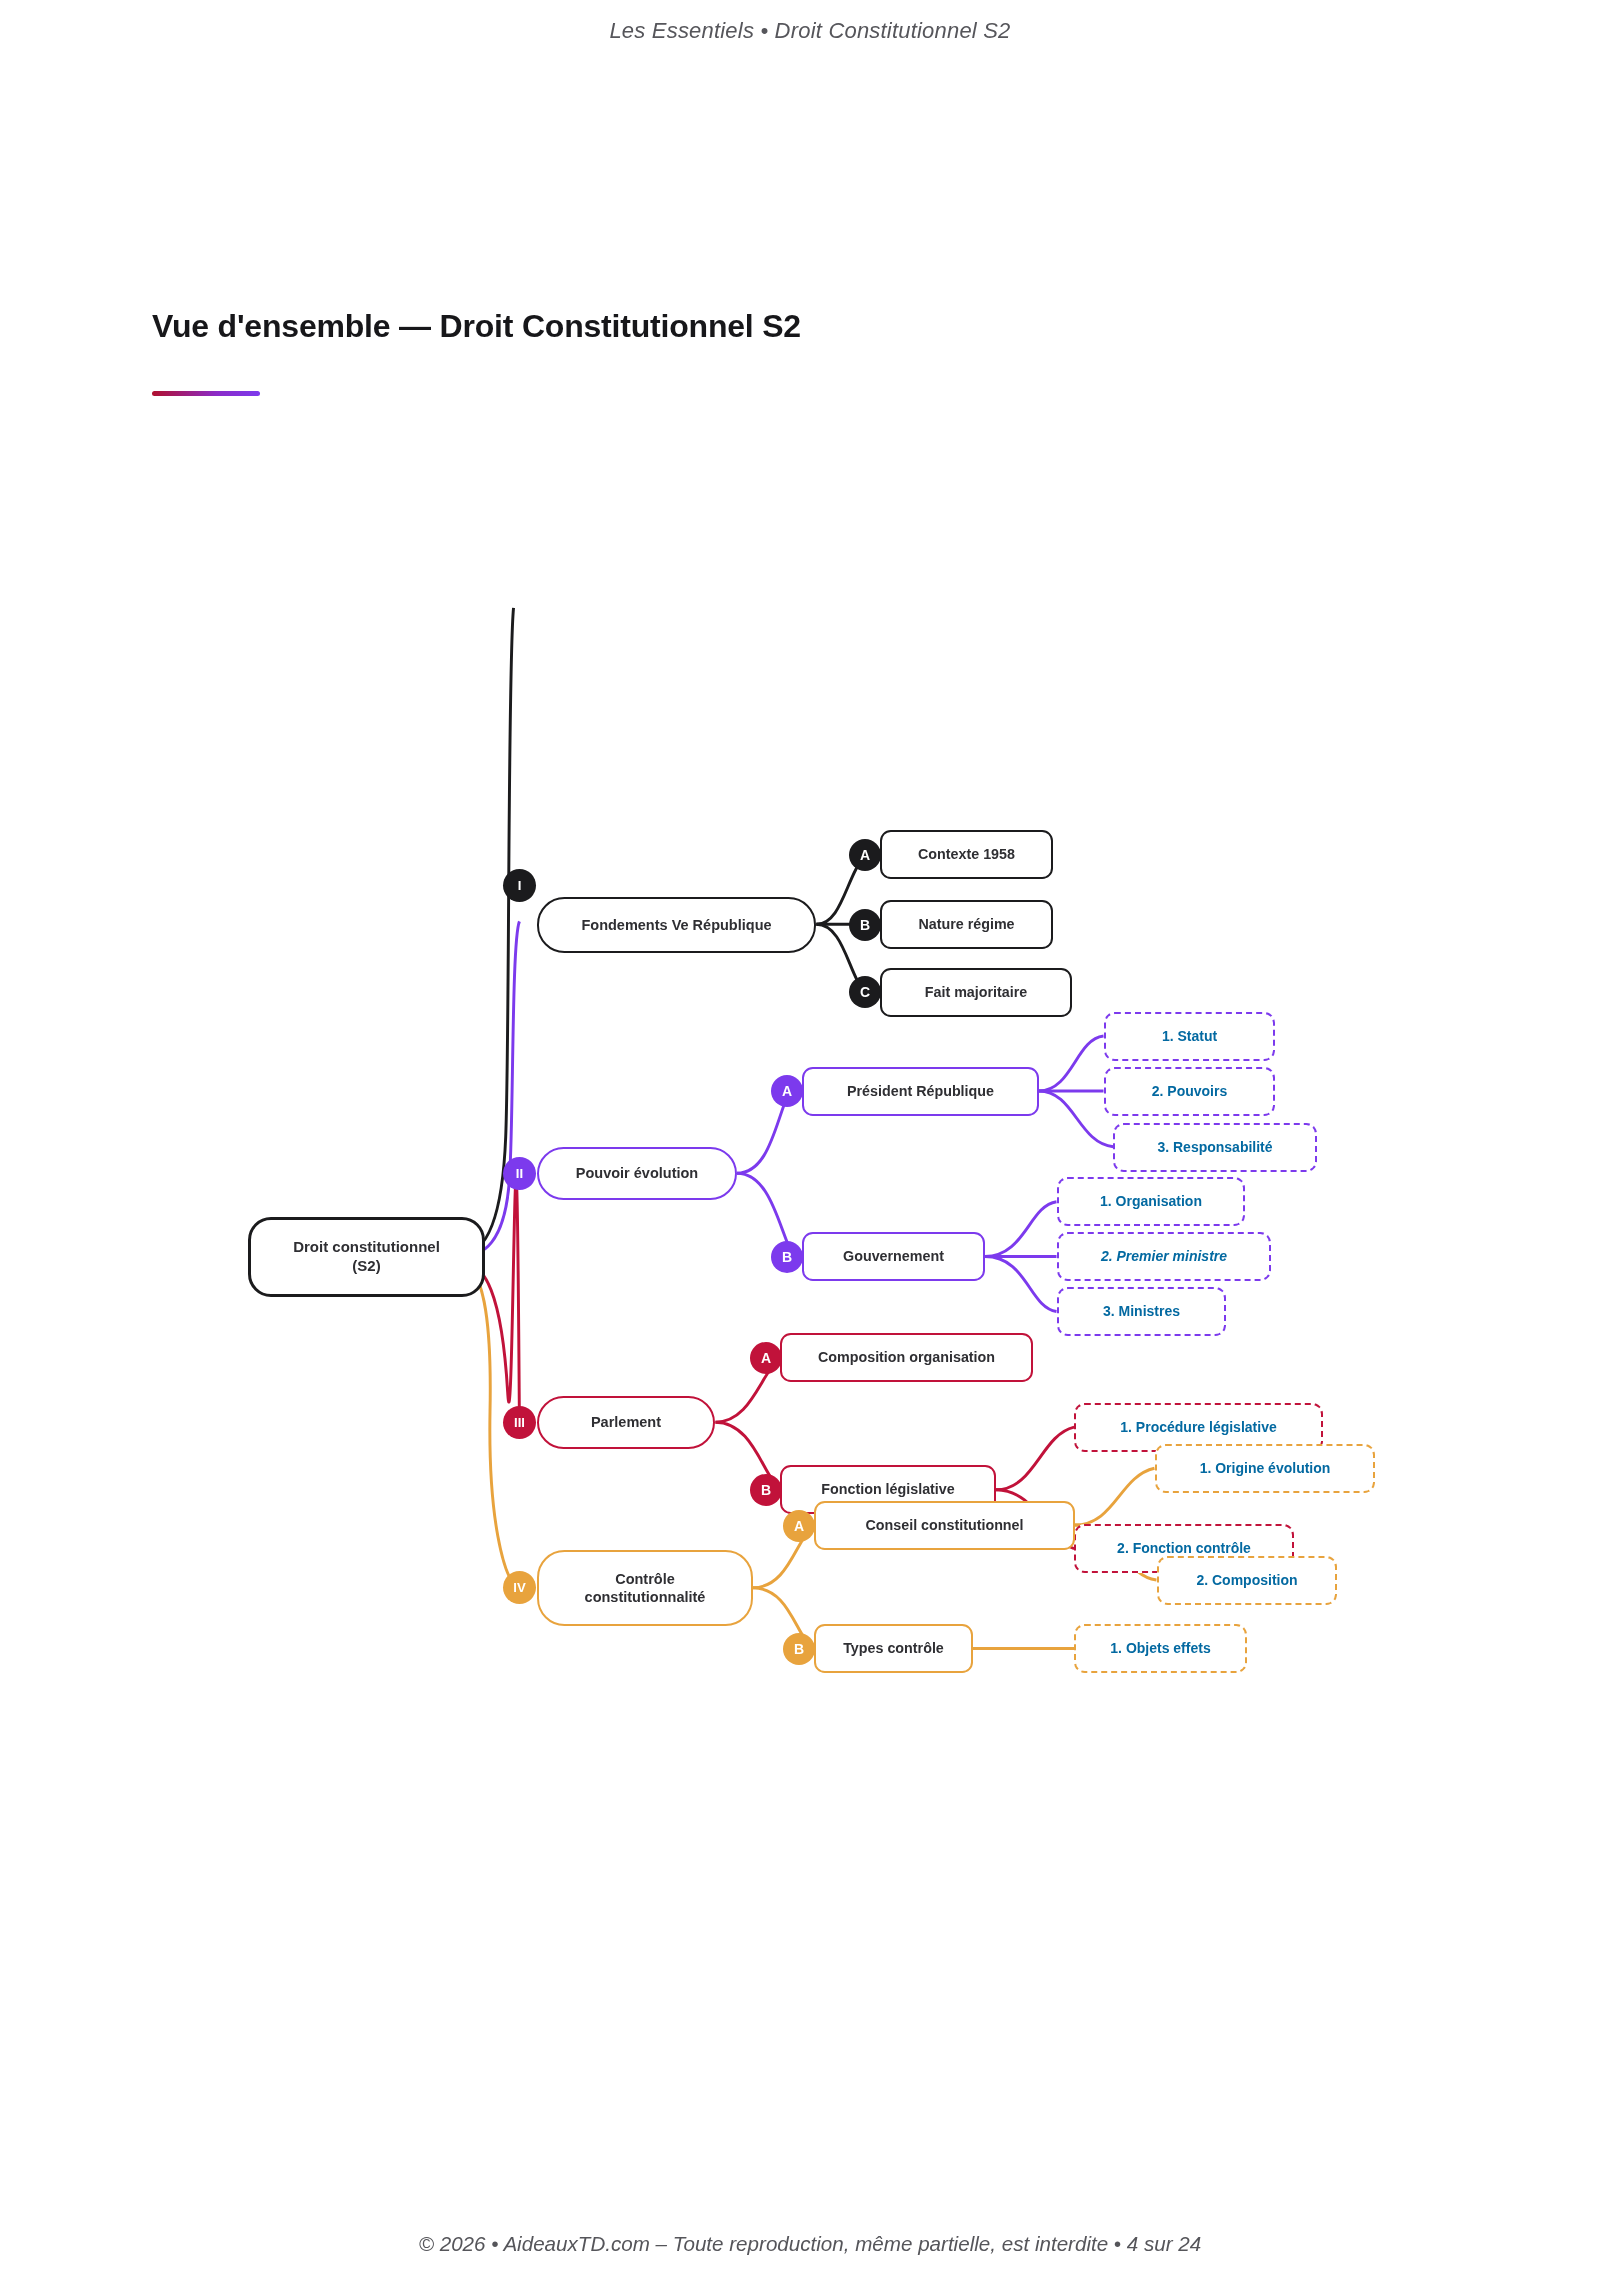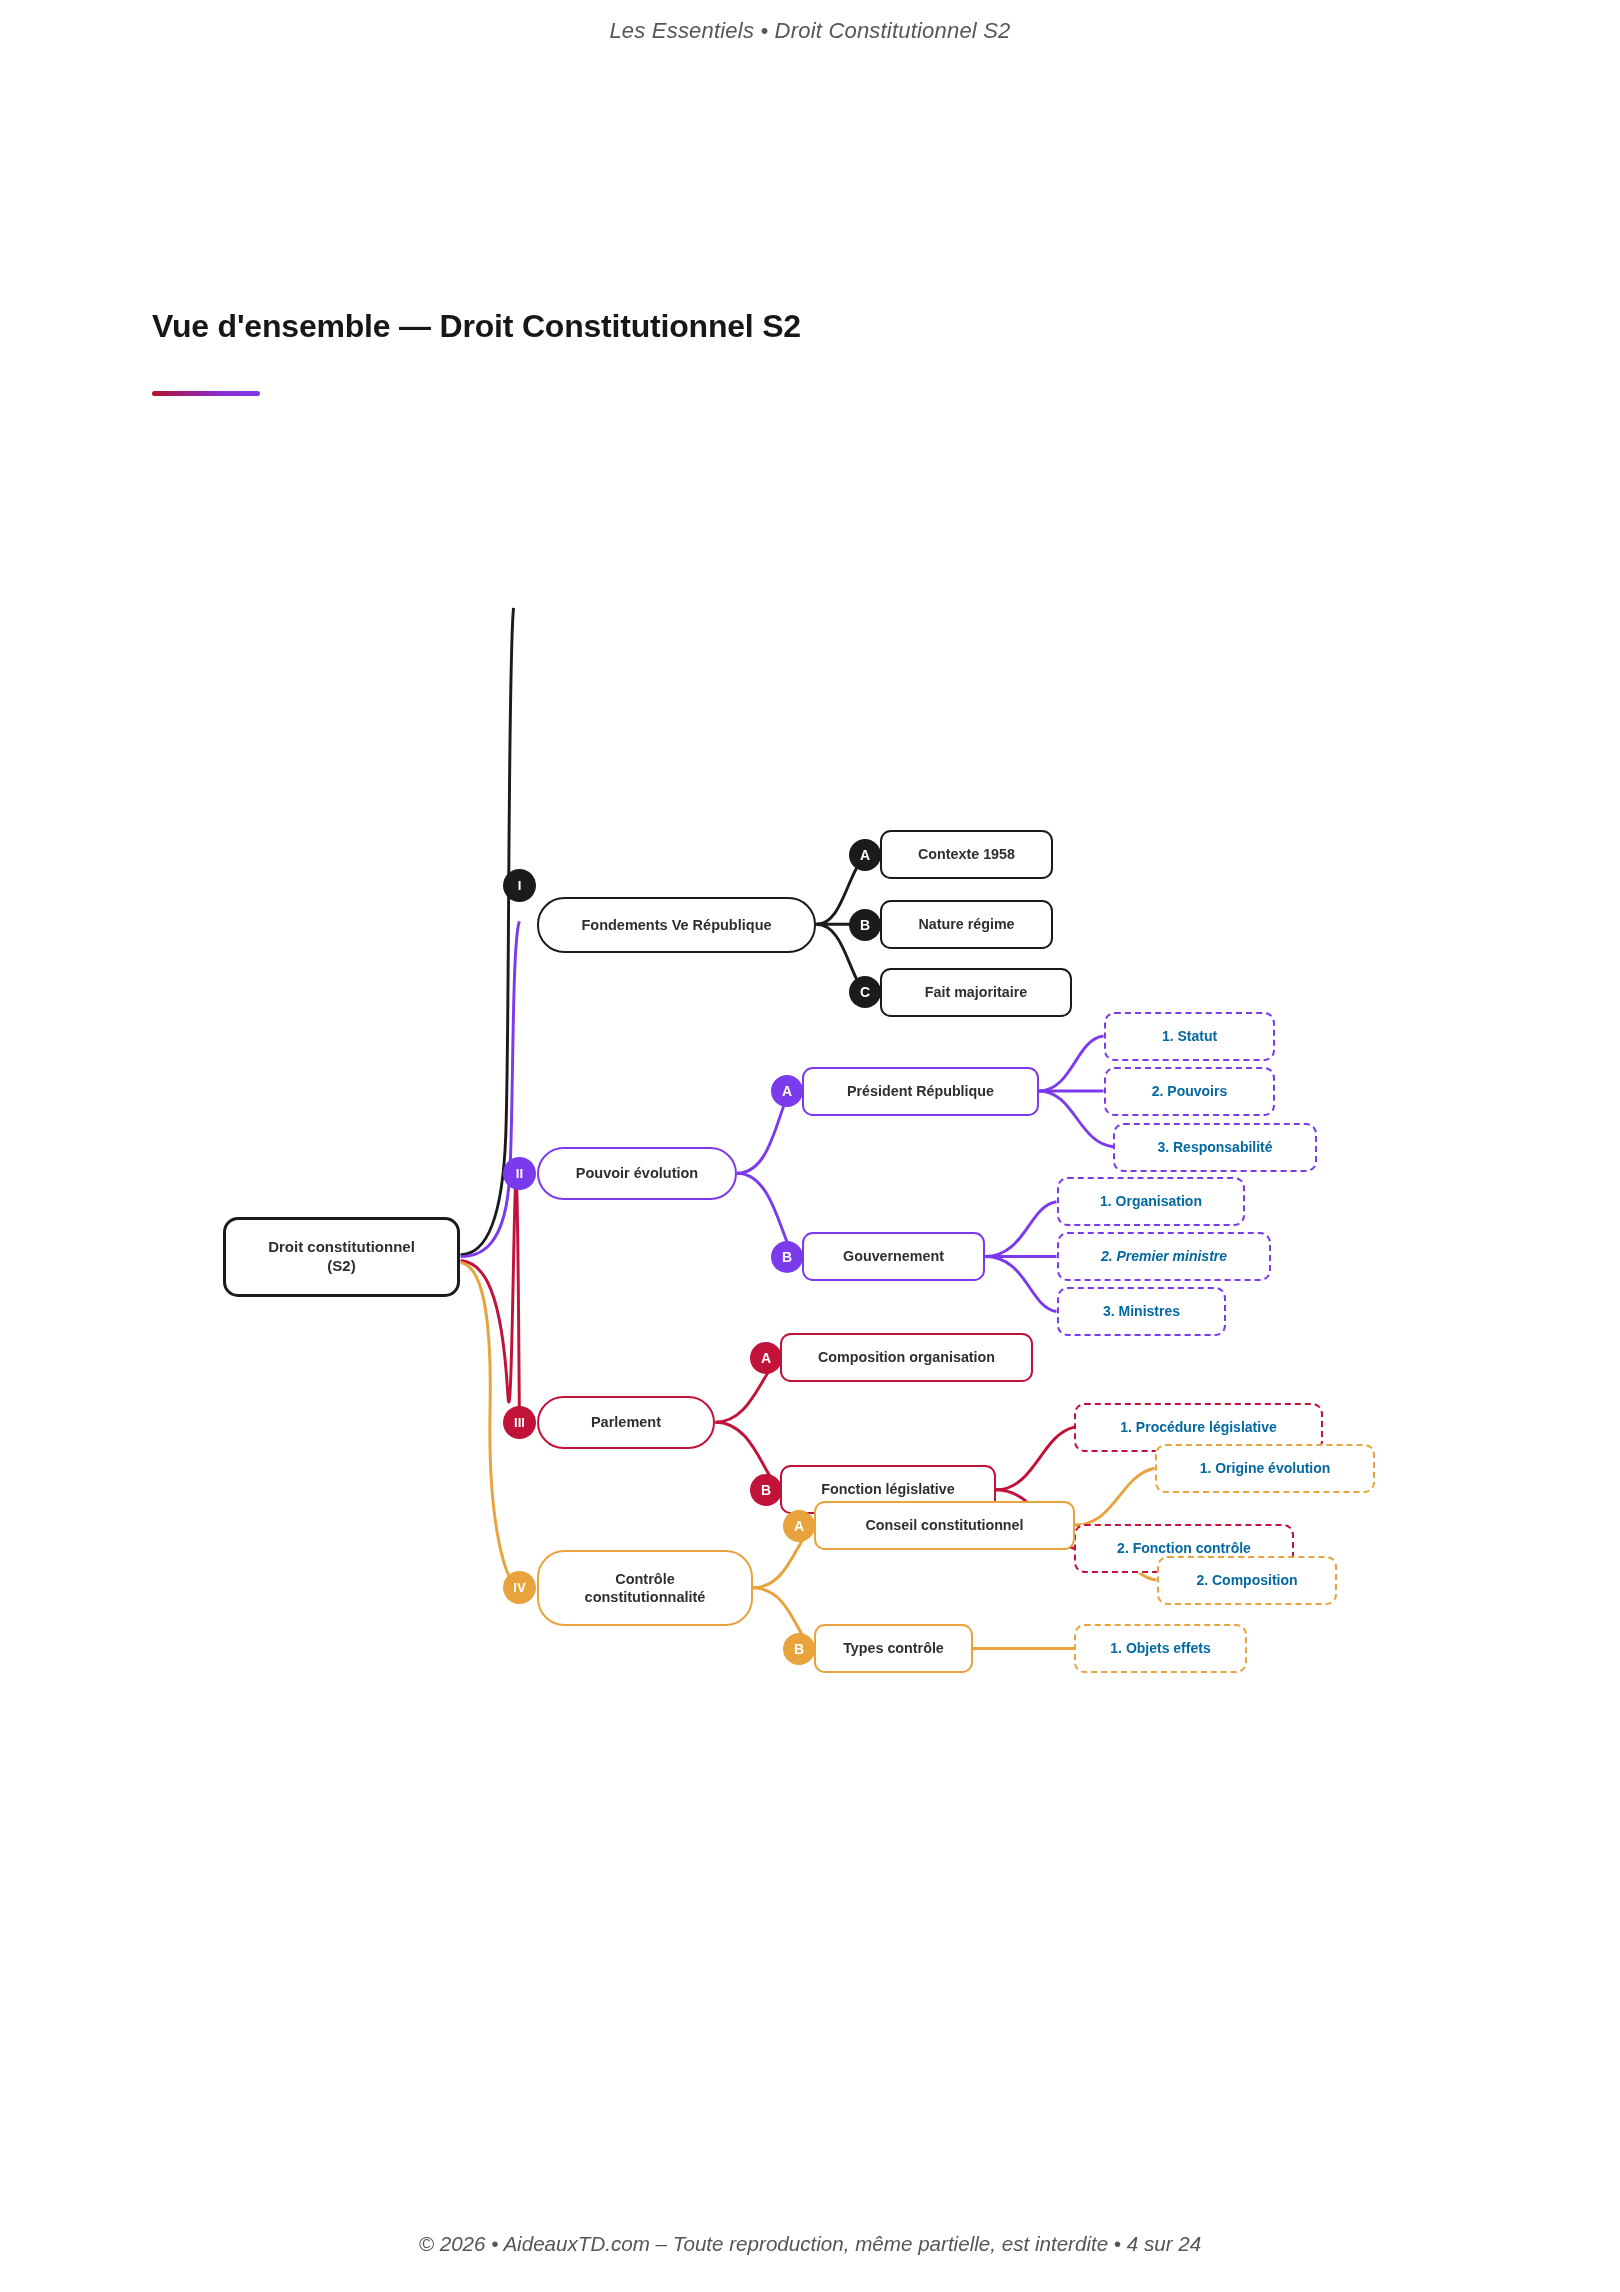--- a/index.html
+++ b/index.html
@@ -78,23 +78,24 @@
     justify-content: center;
     text-align: center;
     background: #ffffff;
     color: #2f2f33;
     font-weight: bold;
     line-height: 1.25;
     z-index: 3;
   }
   .node-root {
     border: 3.1px solid #1b1b1d;
-    border-radius: 15px;
+    border-radius: 23px;
     font-size: 15px;
     padding: 5.9px 9.8px;
+    margin-left: 25px;
   }
   .node-l1 {
     border-width: 2.9px;
     border-style: solid;
     border-radius: 27.4px;
     font-size: 14.5px;
     padding: 3.9px 11.8px;
   }
   .node-l2 {
     border-width: 2.5px;

